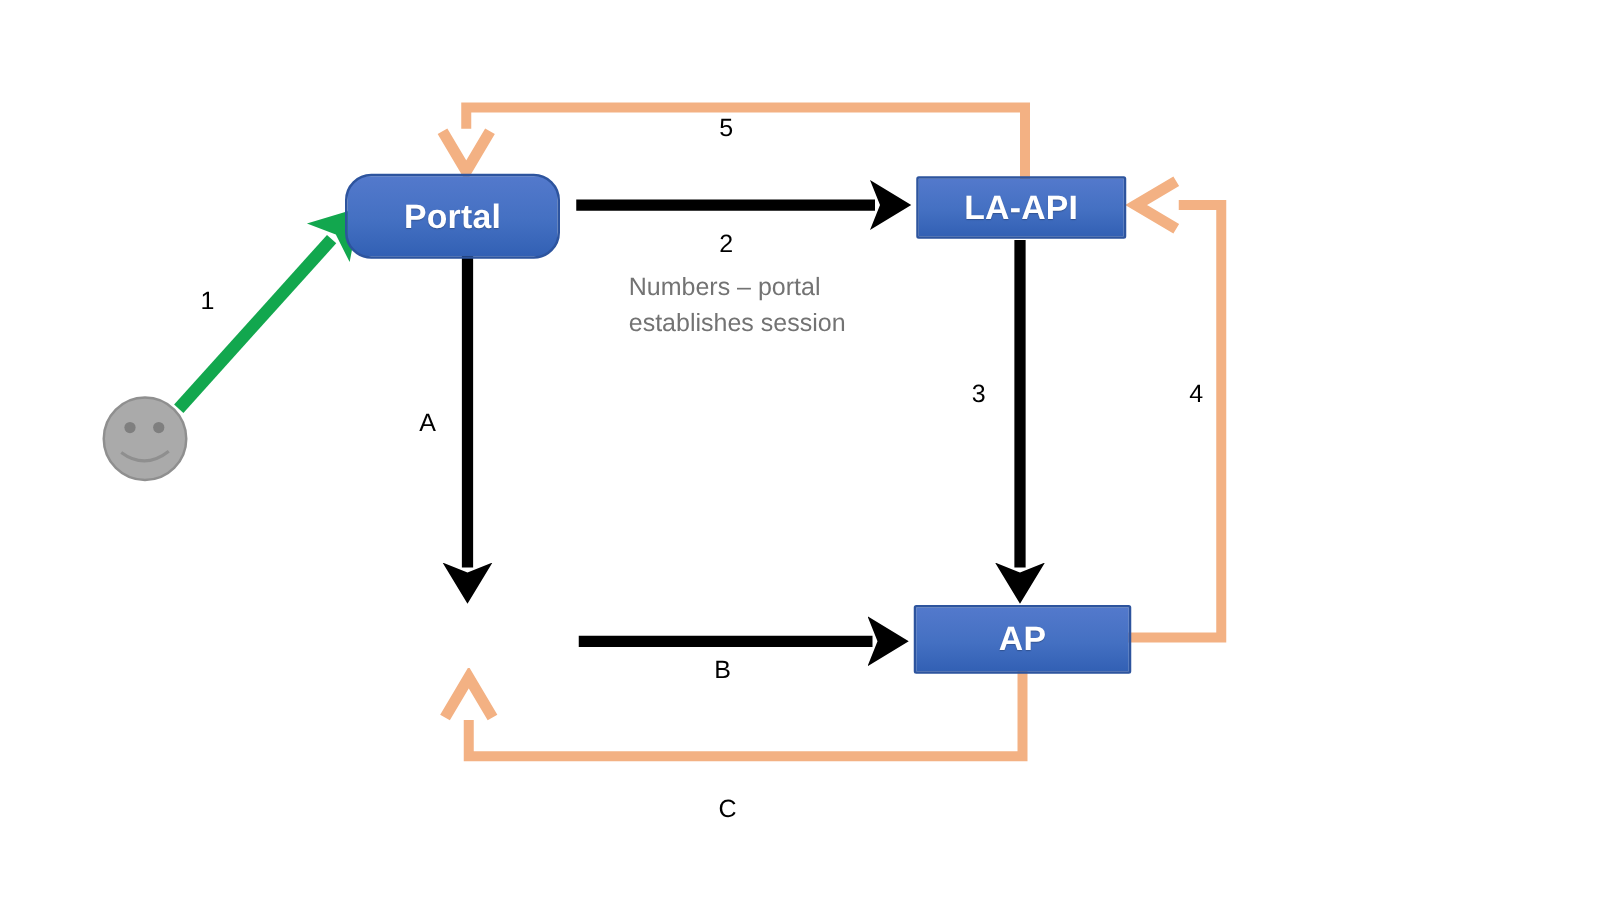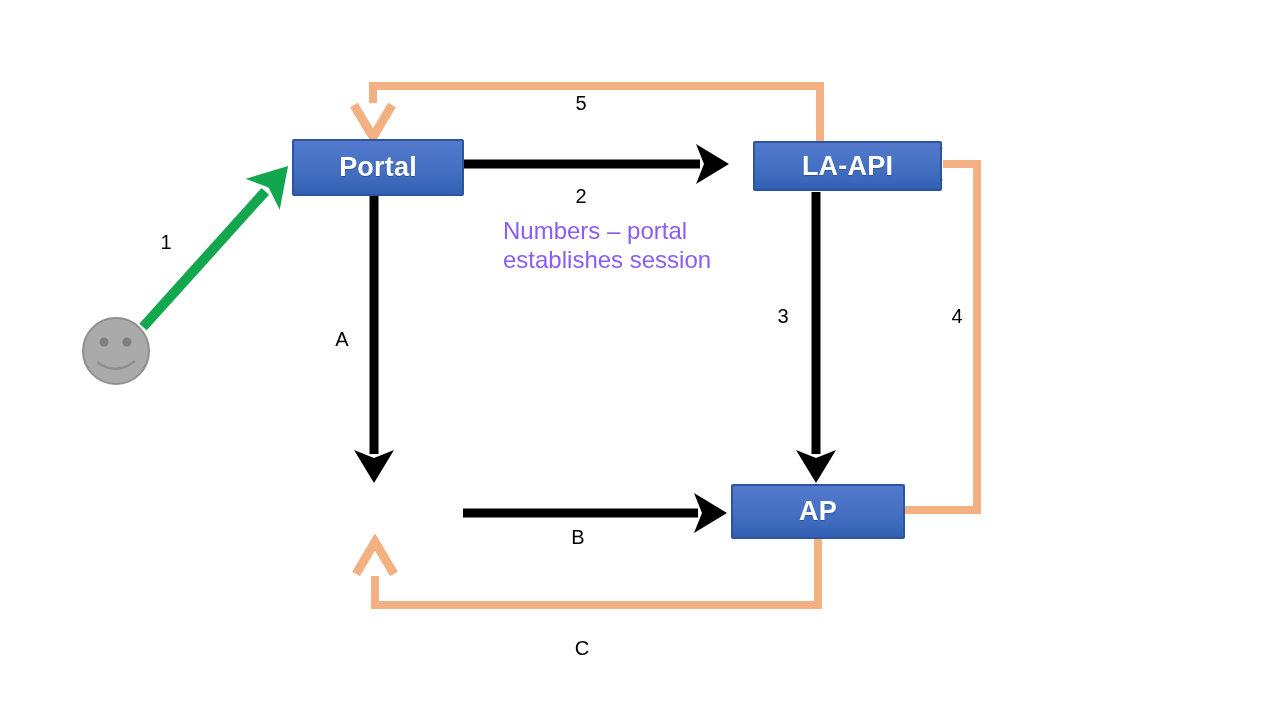--- a/index.html
+++ b/index.html
@@ -13,21 +13,21 @@
     color:#ffffff;font-weight:bold;font-size:27px;letter-spacing:0.2px;
     background:linear-gradient(180deg,#5379cc 0%,#4470c2 55%,#3260b4 100%);
     border:2px solid #2d549e;border-radius:2px;box-sizing:border-box;
     text-shadow:0 1px 1px rgba(0,0,0,0.25);
   }
   .edge-label{
     position:absolute;transform:translate(-50%,-50%);
     font-size:20px;color:#000;white-space:nowrap;
   }
   .legend{
-    position:absolute;font-size:24px;line-height:29px;color:#8b5cf6;
+    position:absolute;font-size:20px;line-height:29px;color:#737373;
     white-space:pre-line;
   }
 </style>
 </head>
 <body>
 
 <div class="stage">
 
   <svg class="layer" width="1280" height="720" viewBox="0 0 1280 720">
     <defs>
@@ -59,22 +59,22 @@
 
     <path d="M463,513 L698,513" stroke="#000000" stroke-width="9" fill="none" marker-end="url(#head-black)"></path>
 
     <path d="M820,145 L820,86 L373,86 L373,103" stroke="#f3b183" stroke-width="8" fill="none" stroke-linejoin="miter" marker-end="url(#head-orange)"></path>
 
     <path d="M900,510 L977,510 L977,164 L943,164" stroke="#f3b183" stroke-width="8" fill="none" stroke-linejoin="miter" marker-end="url(#head-orange)"></path>
 
     <path d="M818,536 L818,605 L375,605 L375,576" stroke="#f3b183" stroke-width="8" fill="none" stroke-linejoin="miter" marker-end="url(#head-orange)"></path>
   </svg>
 
-  <div class="node" style="left:292px;top:139px;width:172px;height:57px;">Portal</div>
-  <div class="node" style="left:753px;top:141px;width:189px;height:50px;">LA-API</div>
+  <div class="node" style="left:276px;top:139px;width:172px;height:68px;border-radius:21px;">Portal</div>
+  <div class="node" style="left:733px;top:141px;width:168px;height:50px;">LA-API</div>
   <div class="node" style="left:731px;top:484px;width:174px;height:55px;">AP</div>
 
   <div class="edge-label" style="left:166px;top:242px;">1</div>
   <div class="edge-label" style="left:581px;top:196px;">2</div>
   <div class="edge-label" style="left:783px;top:316px;">3</div>
   <div class="edge-label" style="left:957px;top:316px;">4</div>
   <div class="edge-label" style="left:581px;top:103px;">5</div>
   <div class="edge-label" style="left:342px;top:339px;">A</div>
   <div class="edge-label" style="left:578px;top:537px;">B</div>
   <div class="edge-label" style="left:582px;top:648px;">C</div>

